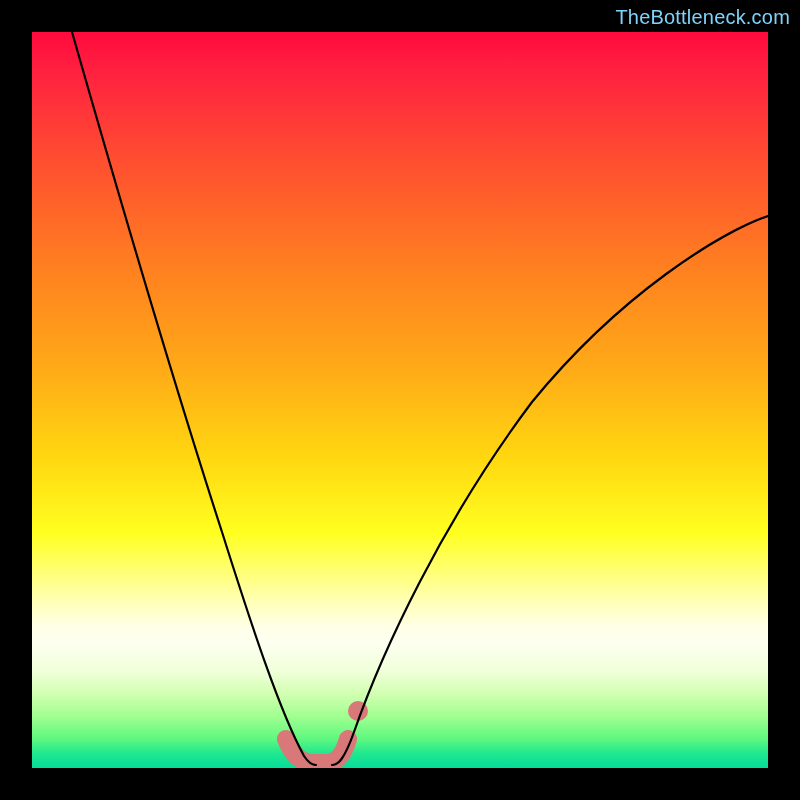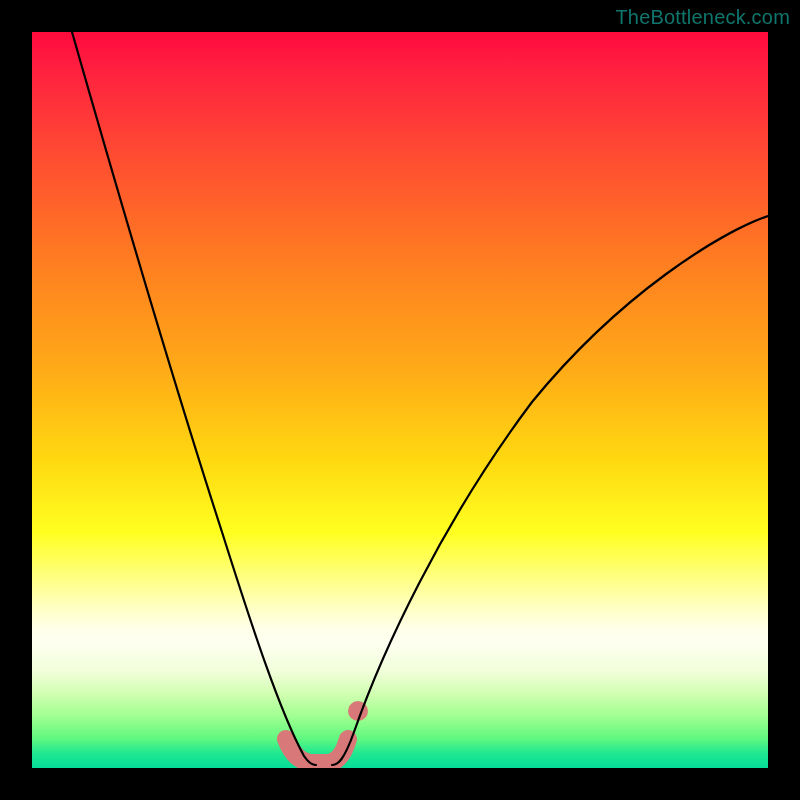--- a/index.html
+++ b/index.html
@@ -35,21 +35,21 @@
       #60f880 96%,
       #20e890 98%,
       #05dc98 100%
     );
   }
   .watermark {
     position: absolute;
     top: 6px;
     right: 10px;
     font-size: 20px;
-    color: #0f766e;
+    color: #7dd3fc;
     font-weight: 500;
     letter-spacing: 0.2px;
   }
   svg.curves {
     position: absolute;
     left: 32px;
     top: 32px;
     width: 736px;
     height: 736px;
   }

